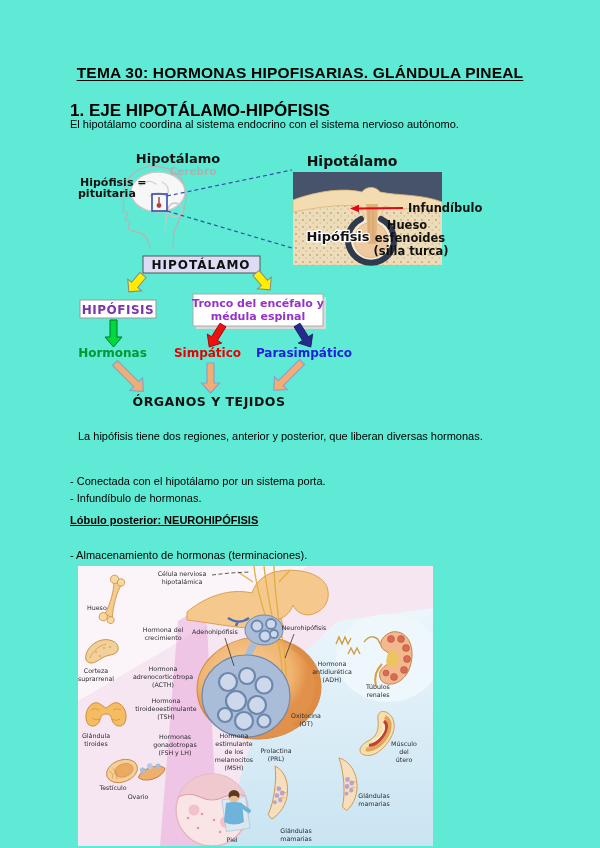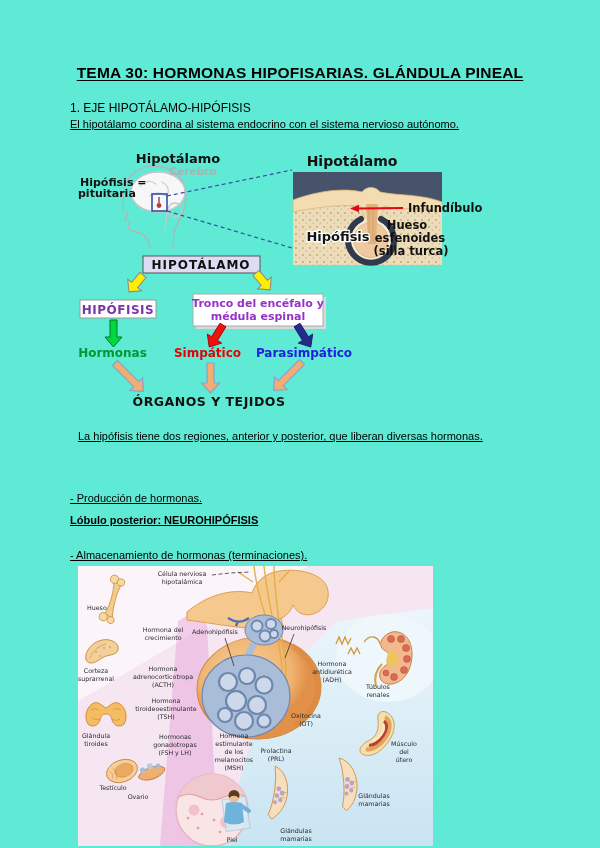--- a/index.html
+++ b/index.html
@@ -1,22 +1,22 @@
 <!DOCTYPE html>
 <html><head>
 <meta charset="utf-8">
 <style>
   html,body { margin:0; padding:0; background:#888; }
   .page { position:relative; width:600px; height:848px; background:#5eead4;
           font-family:"Liberation Sans", sans-serif; color:#000; margin:0 auto; overflow:hidden; }
   .abs { position:absolute; }
   .title { top:64px; left:0; right:0; text-align:center; font-size:15.5px; font-weight:bold;
            text-decoration:underline; text-underline-offset:2px; letter-spacing:0.2px; }
-  .h2 { left:70px; font-weight:normal; font-size:12px; }
-  .body-text { left:70px; font-size:11px;text-decoration:underline; }
+  .h2 { left:70px; font-weight:bold; font-size:17px; }
+  .body-text { left:70px; font-size:11px; }
   .h3 { left:70px; font-weight:bold; font-size:11px; text-decoration:underline; text-underline-offset:1px; }
   svg { font-family:"DejaVu Sans", sans-serif; display:block; }
   .cf  { font-weight:bold; fill:#111; }
   .fig2lab { font-size:6.3px; fill:#2b2b30; }
 </style>
 </head>
 <body>
 
 <div class="page">
 
@@ -113,21 +113,22 @@
       <path d="M -3.5 0 L -3.5 20 L -9 20 L 0 30 L 9 20 L 3.5 20 L 3.5 0 Z" fill="#f2ad74" stroke="#8f9fc9" stroke-width="1.2"></path>
     </g>
     <g transform="translate(232,214) rotate(45)">
       <path d="M -3.5 0 L -3.5 30 L -9 30 L 0 40 L 9 30 L 3.5 30 L 3.5 0 Z" fill="#f2ad74" stroke="#8f9fc9" stroke-width="1.2"></path>
     </g>
 
     <text class="cf" x="139" y="258" font-size="12.5" letter-spacing="0.5" text-anchor="middle">ÓRGANOS Y TEJIDOS</text>
   </svg>
 
   <div class="abs body-text" style="top:430px;padding-left:8px;">La hipófisis tiene dos regiones, anterior y posterior, que liberan diversas hormonas.</div>
-  <div class="abs body-text" style="top:492px;">- Producción de hormonas.</div>
+  <div class="abs body-text" style="top:475px;">- Conectada con el hipotálamo por un sistema porta.</div>
+  <div class="abs body-text" style="top:492px;">- Infundíbulo de hormonas.</div>
   <div class="abs h3" style="top:514px;text-decoration:underline;">Lóbulo posterior: NEUROHIPÓFISIS</div>
   <div class="abs body-text" style="top:549px;">- Almacenamiento de hormonas (terminaciones).</div>
 
   <svg class="abs" style="left:78px; top:566px;" width="355" height="280" viewBox="0 0 355 280" role="img">
     <defs>
       <radialGradient id="tanGrad" cx="40%" cy="35%">
         <stop offset="0%" stop-color="#f8d09b"></stop>
           <stop offset="75%" stop-color="#f0b470"></stop>
           <stop offset="100%" stop-color="#e2914a"></stop>
       </radialGradient>

